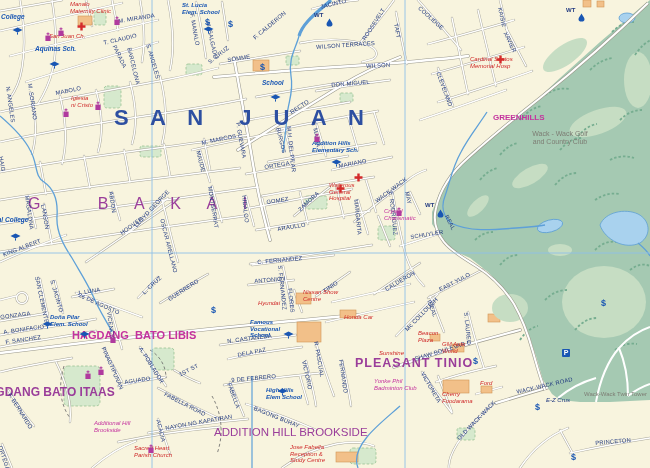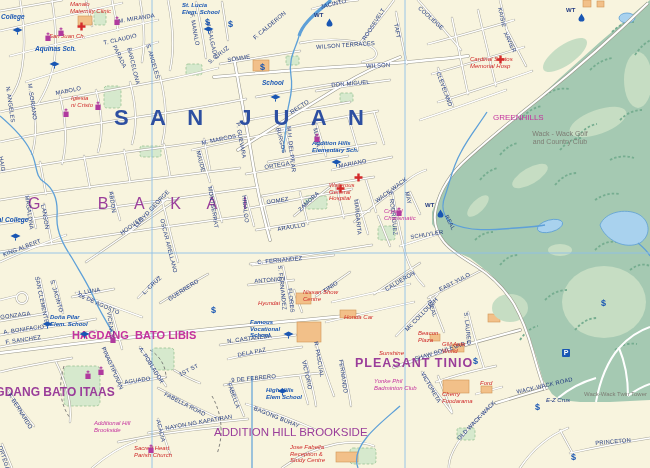--- a/index.html
+++ b/index.html
@@ -291,21 +291,21 @@
   </g>
 </svg>
 
 <div id="labels">
       <div class="lbl district" style="left: 28px; top: 196px; font-size: 16px; color: rgb(154, 61, 154); letter-spacing: 11px;">G   B A K A I</div>
       <div class="lbl district" style="left: 114px; top: 106px; font-size: 22px; color: rgb(45, 79, 161); font-weight: bold; letter-spacing: 8px;">S A N  J U A N</div>
       <div class="lbl district" style="left: 72px; top: 330px; font-size: 11px; color: rgb(196, 50, 158); font-weight: bold;">HAGDANG  BATO LIBIS</div>
       <div class="lbl district" style="left: -22px; top: 386px; font-size: 12px; color: rgb(154, 61, 154); font-weight: bold;">HAGDANG BATO ITAAS</div>
       <div class="lbl district" style="left: 214px; top: 426px; font-size: 11.5px; color: rgb(154, 61, 154); font-weight: normal;">ADDITION HILL BROOKSIDE</div>
       <div class="lbl district" style="left: 355px; top: 357px; font-size: 12.5px; color: rgb(154, 61, 154); font-weight: bold; letter-spacing: 1px;">PLEASANT TINIO</div>
-      <div class="lbl district" style="left: 493px; top: 114px; font-size: 8px; color: rgb(196, 50, 158); font-weight: normal;">GREENHILLS</div>
+      <div class="lbl district" style="left: 493px; top: 114px; font-size: 8px; color: rgb(196, 50, 158); font-weight: bold;">GREENHILLS</div>
       <div class="lbl street" style="left: 118px; top: 18px; font-size: 5.8px; color: rgb(34, 58, 128); transform: rotate(-9deg);">M. MIRANDA</div>
       <div class="lbl street" style="left: 103px; top: 40px; font-size: 5.8px; color: rgb(34, 58, 128); transform: rotate(-13deg);">T. CLAUDIO</div>
       <div class="lbl street" style="left: 195px; top: 13px; font-size: 5.8px; color: rgb(34, 58, 128); transform: rotate(80deg);">F. MANALO</div>
       <div class="lbl street" style="left: 211px; top: 21px; font-size: 5.8px; color: rgb(34, 58, 128); transform: rotate(78deg);">M. SALGADO</div>
       <div class="lbl street" style="left: 207px; top: 60px; font-size: 5.8px; color: rgb(34, 58, 128); transform: rotate(-38deg);">S. CRUZ</div>
       <div class="lbl street" style="left: 151px; top: 43px; font-size: 5.8px; color: rgb(34, 58, 128); transform: rotate(74deg);">S. ANGELES</div>
       <div class="lbl street" style="left: 132px; top: 47px; font-size: 5.8px; color: rgb(34, 58, 128); transform: rotate(76deg);">BARCELONA</div>
       <div class="lbl street" style="left: 117px; top: 44px; font-size: 5.8px; color: rgb(34, 58, 128); transform: rotate(64deg);">PARADA</div>
       <div class="lbl street" style="left: 252px; top: 36px; font-size: 5.8px; color: rgb(34, 58, 128); transform: rotate(-40deg);">F. CALDERON</div>
       <div class="lbl street" style="left: 320px; top: 4px; font-size: 5.8px; color: rgb(34, 58, 128); transform: rotate(-14deg);">JACINTO</div>

